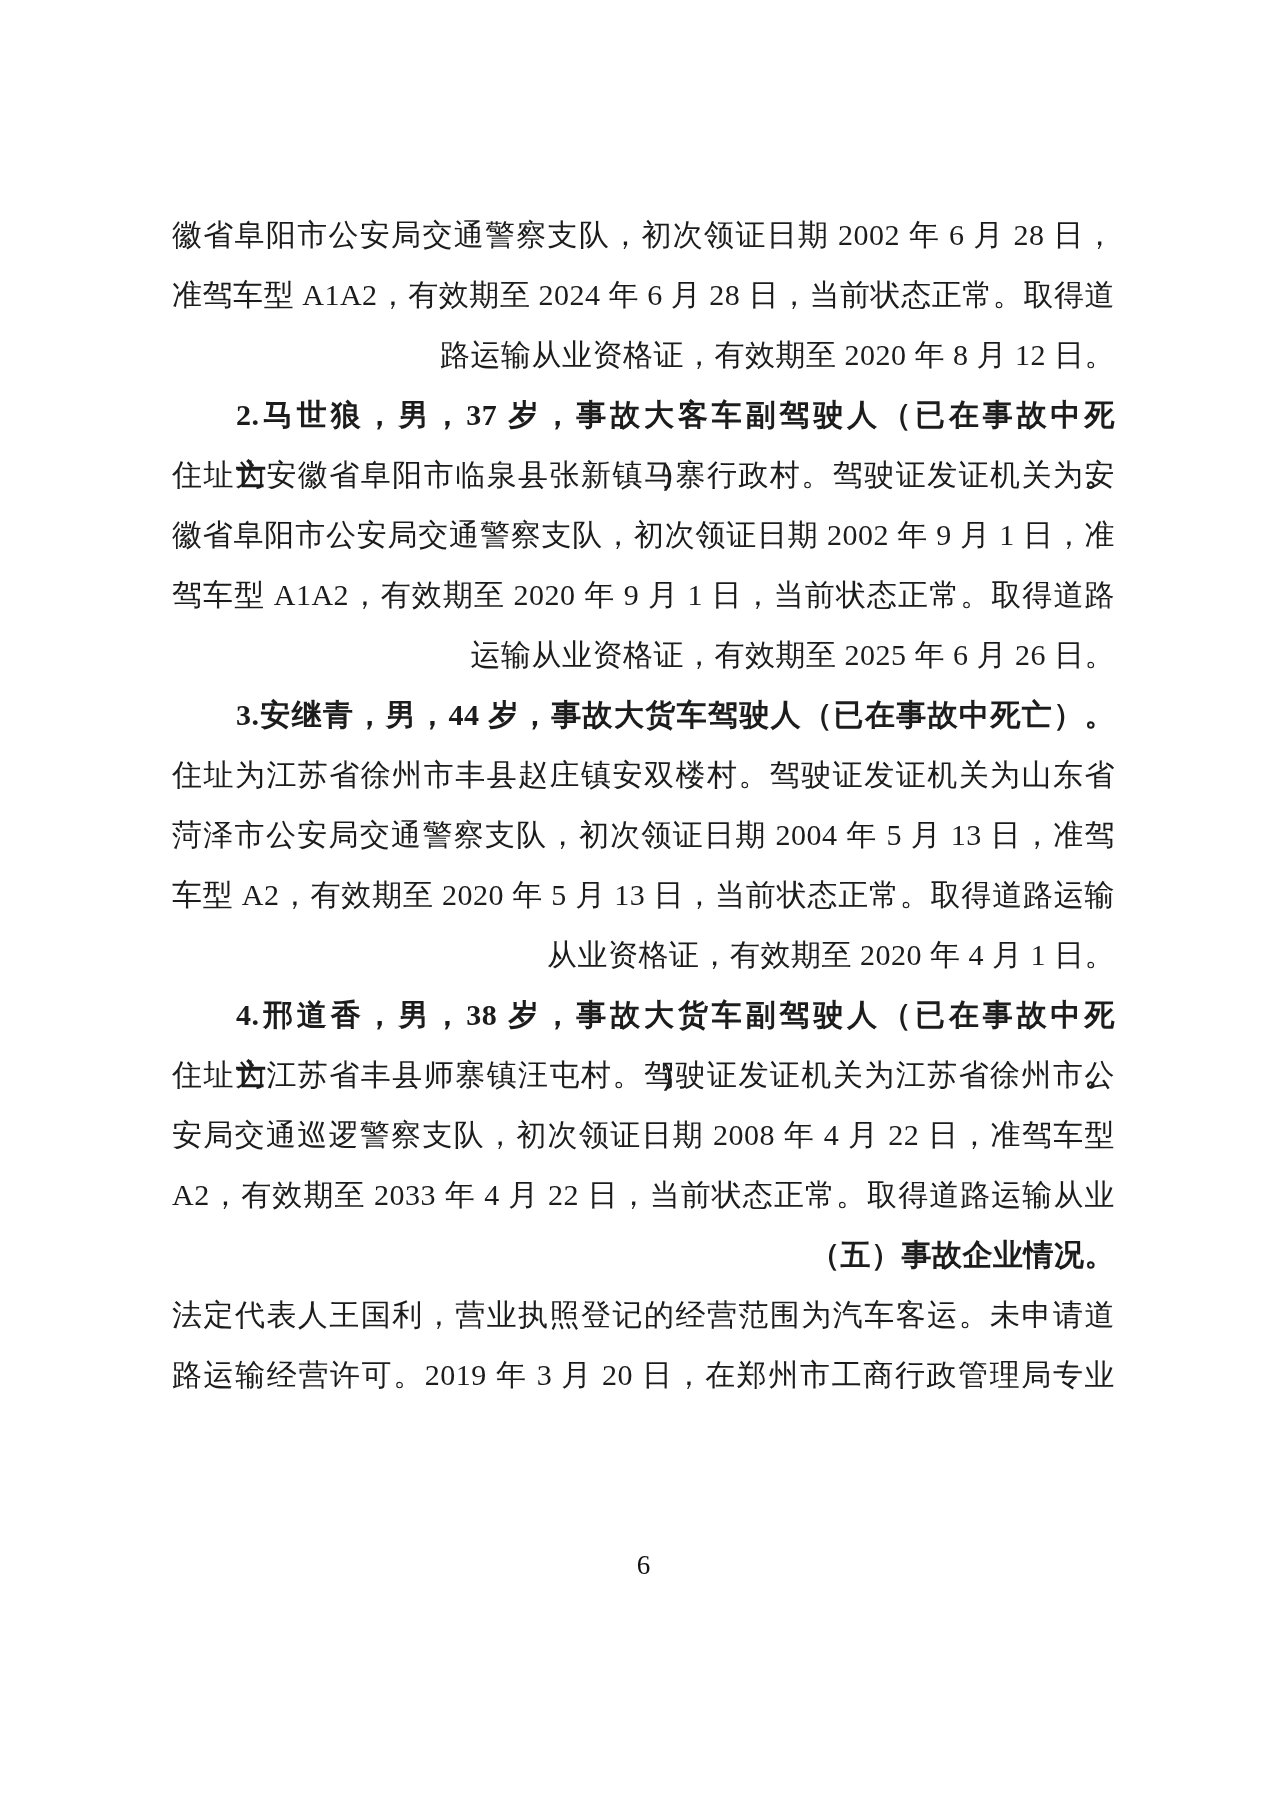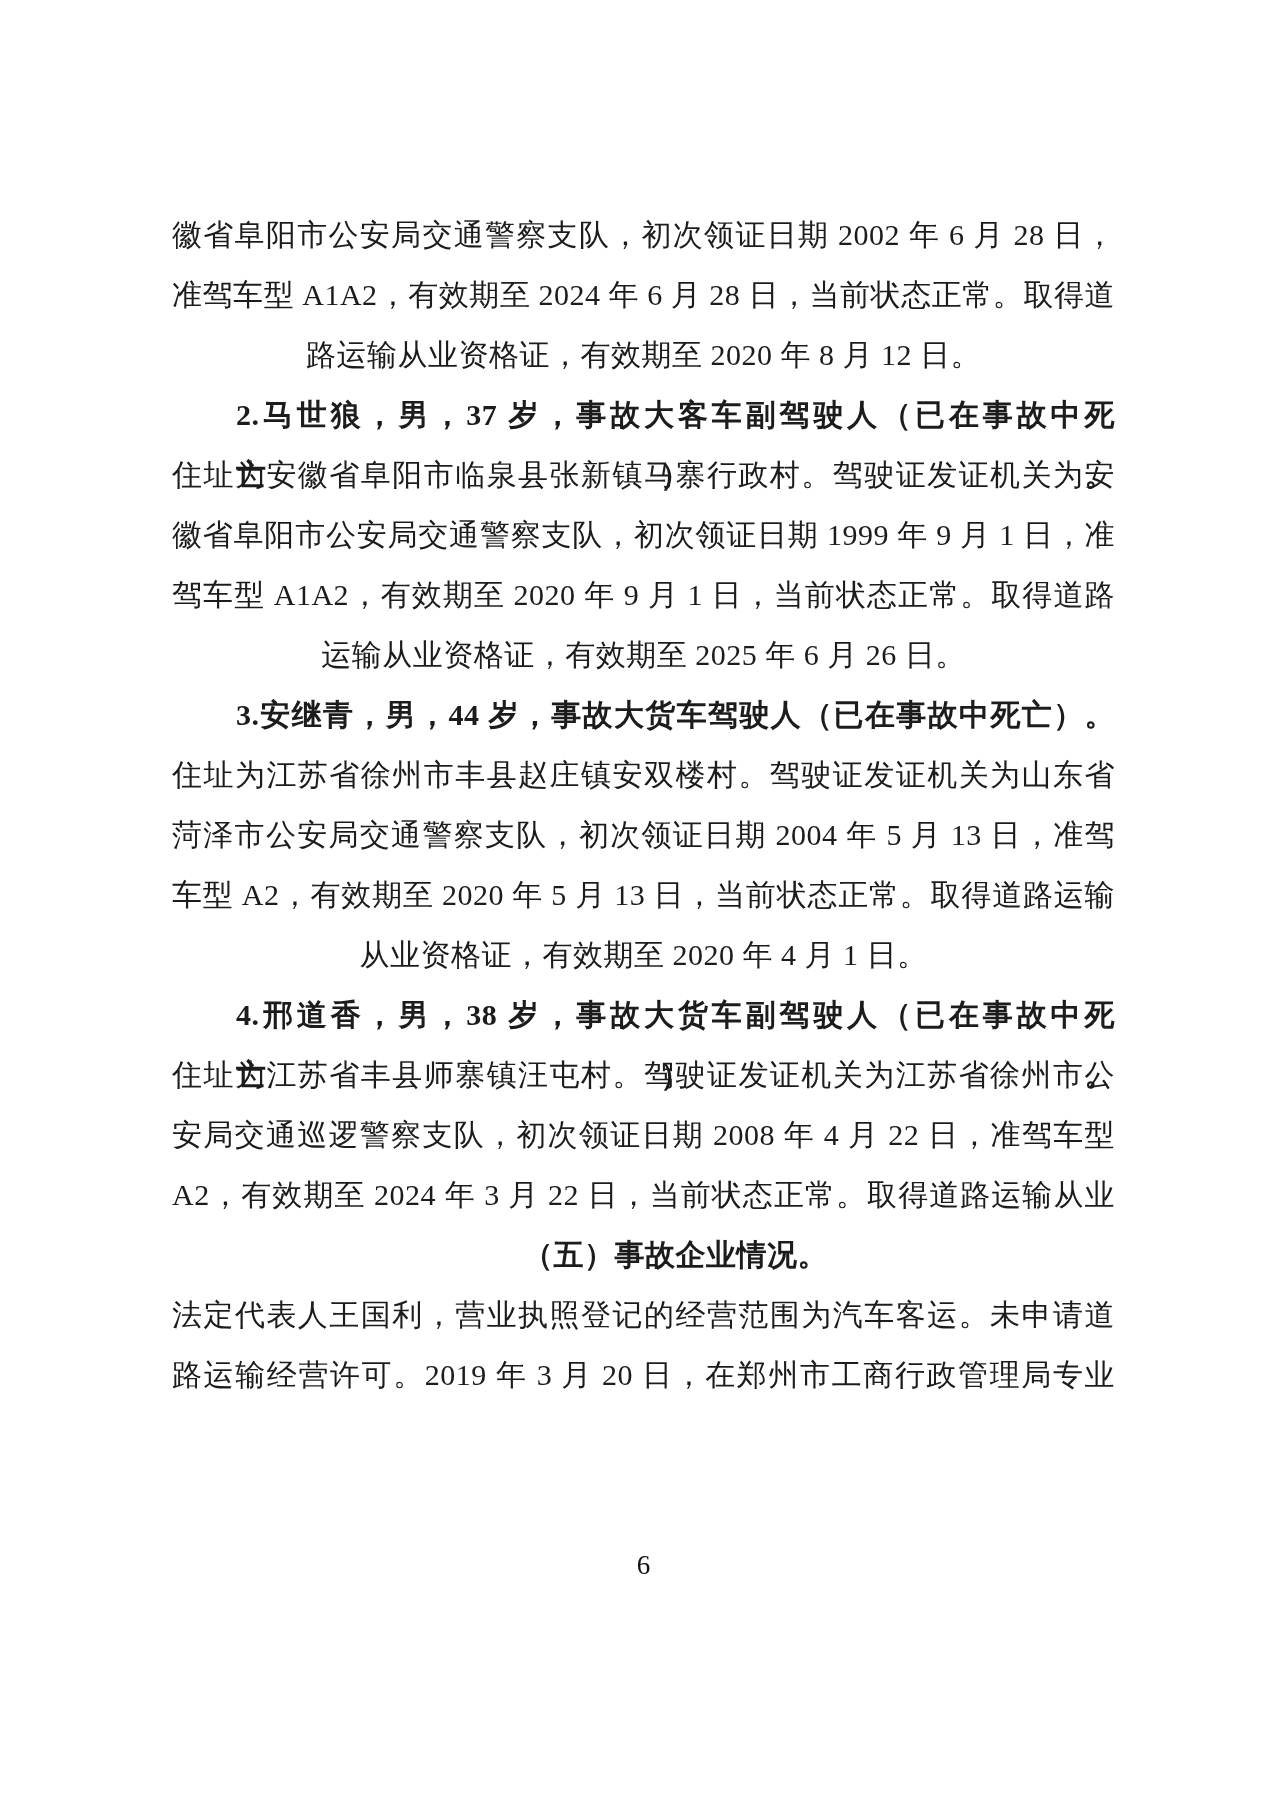--- a/index.html
+++ b/index.html
@@ -21,21 +21,21 @@
     left: 172px;
     top: 205px;
     width: 943px;
   }
   .line {
     font-size: 30px;
     line-height: 60px;
     height: 60px;
     letter-spacing: 0.5px;
     white-space: nowrap;
-    text-align: center;
+    text-align: right;
   }
   .line.j {
     white-space: normal;
     text-align: justify;
     text-align-last: justify;
   }
   .line.ind {
     padding-left: 64px;
   }
   .line.b {
@@ -55,30 +55,30 @@
 </head>
 <body>
 
 <div class="page">
   <div class="textblock">
     <div class="line j">徽省阜阳市公安局交通警察支队，初次领证日期 2002 年 6 月 28 日，</div>
     <div class="line j">准驾车型 A1A2，有效期至 2024 年 6 月 28 日，当前状态正常。取得道</div>
     <div class="line">路运输从业资格证，有效期至 2020 年 8 月 12 日。</div>
     <div class="line j ind b">2.马世狼，男，37 岁，事故大客车副驾驶人（已在事故中死亡）。</div>
     <div class="line j">住址为安徽省阜阳市临泉县张新镇马寨行政村。驾驶证发证机关为安</div>
-    <div class="line j">徽省阜阳市公安局交通警察支队，初次领证日期 1999 年 9 月 1 日，准</div>
+    <div class="line j">徽省阜阳市公安局交通警察支队，初次领证日期 2002 年 9 月 1 日，准</div>
     <div class="line j">驾车型 A1A2，有效期至 2020 年 9 月 1 日，当前状态正常。取得道路</div>
     <div class="line">运输从业资格证，有效期至 2025 年 6 月 26 日。</div>
     <div class="line j ind b">3.安继青，男，44 岁，事故大货车驾驶人（已在事故中死亡）。</div>
     <div class="line j">住址为江苏省徐州市丰县赵庄镇安双楼村。驾驶证发证机关为山东省</div>
     <div class="line j">菏泽市公安局交通警察支队，初次领证日期 2004 年 5 月 13 日，准驾</div>
     <div class="line j">车型 A2，有效期至 2020 年 5 月 13 日，当前状态正常。取得道路运输</div>
     <div class="line">从业资格证，有效期至 2020 年 4 月 1 日。</div>
     <div class="line j ind b">4.邢道香，男，38 岁，事故大货车副驾驶人（已在事故中死亡）。</div>
     <div class="line j">住址为江苏省丰县师寨镇汪屯村。驾驶证发证机关为江苏省徐州市公</div>
     <div class="line j">安局交通巡逻警察支队，初次领证日期 2008 年 4 月 22 日，准驾车型</div>
-    <div class="line j">A2，有效期至 2024 年 3 月 22 日，当前状态正常。取得道路运输从业</div>
+    <div class="line j">A2，有效期至 2033 年 4 月 22 日，当前状态正常。取得道路运输从业</div>
     <div class="line ind b">（五）事故企业情况。</div>
     <div class="line j">法定代表人王国利，营业执照登记的经营范围为汽车客运。未申请道</div>
     <div class="line j">路运输经营许可。2019 年 3 月 20 日，在郑州市工商行政管理局专业</div>
   </div>
   <div class="page-number">6</div>
 </div>
 
 </body></html>

